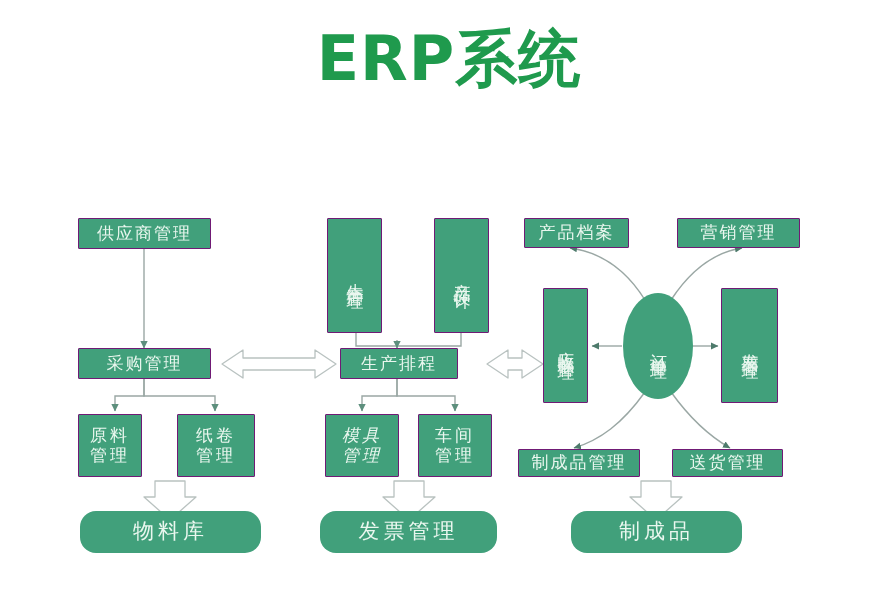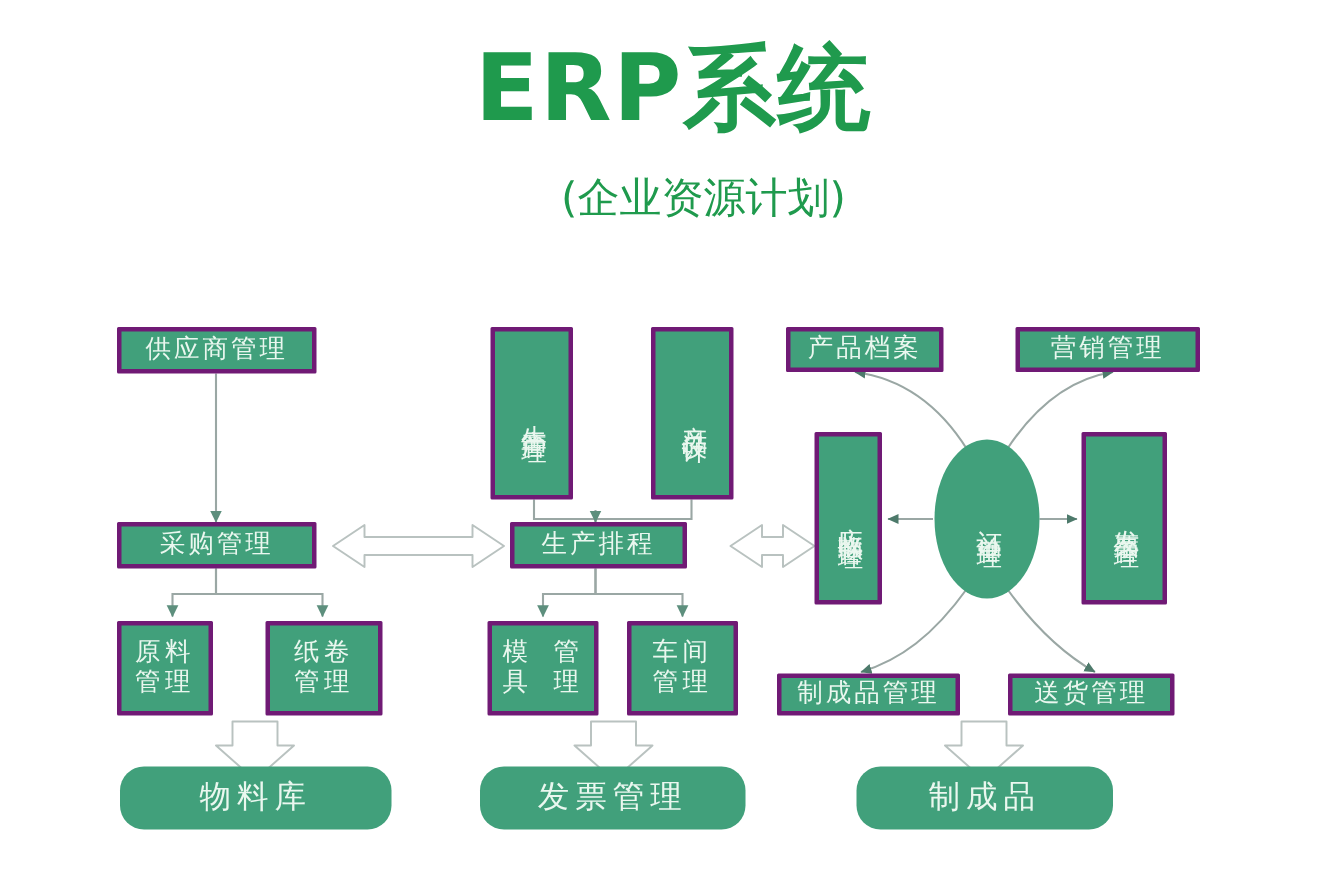--- a/index.html
+++ b/index.html
@@ -43,21 +43,21 @@
     font-size: 28px;
     line-height: 1;
     white-space: nowrap;
     padding-left: 60px;
   }
 
   
   .node {
     position: absolute;
     background: #41a07b;
-    border: 3px solid #701a75;
+    border: 1px solid #701a75;
     color: #eaf7ef;
     display: flex;
     align-items: center;
     justify-content: center;
     text-align: center;
     line-height: 1.12;
     letter-spacing: 2px;
     font-size: 17px;
     z-index: 3;
     font-family: "DejaVu Sans", "Liberation Sans", sans-serif;
@@ -80,21 +80,20 @@
 
   
   #wires { position: absolute; left:0; top:0; width:878px; height:591px; z-index:1; }
 </style>
 </head>
 <body>
 
 <div id="canvas">
 
   <div id="title">ERP系统</div>
-  <div id="subtitle">(企业资源计划)</div>
 
   <svg id="wires" viewBox="0 0 878 591" xmlns="http://www.w3.org/2000/svg">
     <defs>
       <marker id="solidArrow" markerWidth="9" markerHeight="9" refX="7.5" refY="4.5" orient="auto" markerUnits="userSpaceOnUse">
         <path d="M0,0.6 L8,4.5 L0,8.4 z" fill="#5d8f7d"></path>
       </marker>
       <marker id="solidArrowSm" markerWidth="8" markerHeight="8" refX="7" refY="4" orient="auto" markerUnits="userSpaceOnUse">
         <path d="M0,0.6 L7.4,4 L0,7.4 z" fill="#4d7a6b"></path>
       </marker>
     </defs>
@@ -147,21 +146,21 @@
     </div>
 
   <div class="node round" style="left:80px; top:511px; width:181px; height:42px;">物料库</div>
 
   <div class="node flat vert" style="left:327px; top:218px; width:55px; height:115px;">生产管理</div>
 
   <div class="node flat vert" style="left:434px; top:218px; width:55px; height:115px;">产品设计</div>
 
   <div class="node flat" style="left:340px; top:348px; width:118px; height:31px;">生产排程</div>
 
-  <div class="node flat two-line" style="left: 325px; top: 414px; width: 74px; height: 63px; flex-direction: row;">
+  <div class="node flat two-line" style="left: 325px; top: 414px; width: 74px; height: 63px; flex-direction: column; font-style: italic;">
       <span>模具</span>
       <span>管理</span>
     </div>
 
   <div class="node flat two-line" style="left: 418px; top: 414px; width: 74px; height: 63px; flex-direction: column;">
       <span>车间</span>
       <span>管理</span>
     </div>
 
   <div class="node round" style="left:320px; top:511px; width:177px; height:42px;">发票管理</div>

